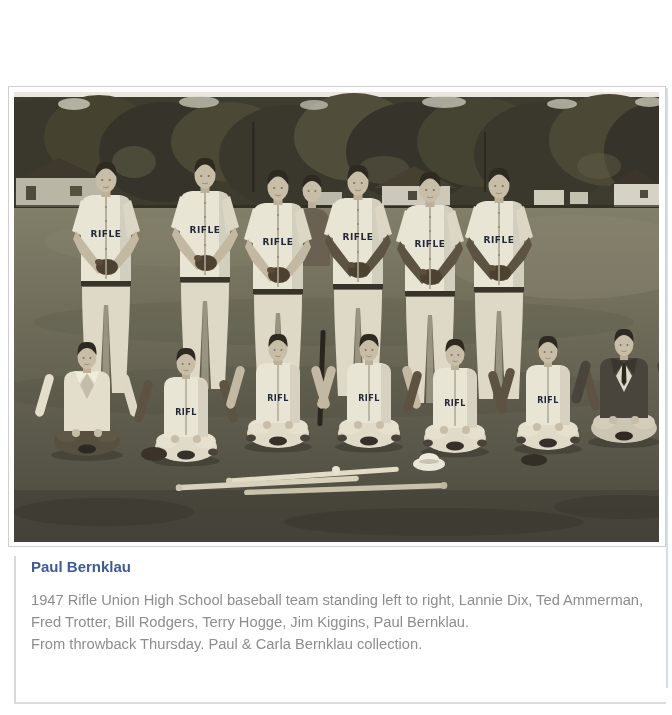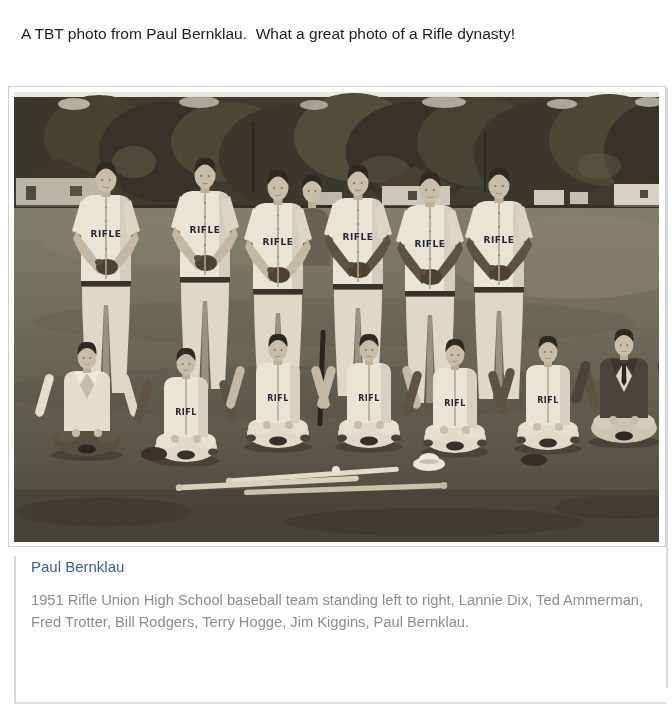--- a/index.html
+++ b/index.html
@@ -23,39 +23,38 @@
     position:absolute;left:666px;top:88px;width:2px;height:600px;
     background:#d4deeb;
   }
 
   .caption-rule{
     position:absolute;left:14px;top:556px;width:2px;height:146px;
     background:#d9d9d9;
   }
   .author-name{
     position:absolute;left:31px;top:558px;
-    font-size:15px;font-weight:normal;color:#3d5a9b;
+    font-size:15px;font-weight:bold;color:#3d5a9b;
   }
   .caption{
     position:absolute;left:31px;top:589px;width:627px;
     font-size:14.7px;line-height:22px;color:#8d8d8d;
   }
   .caption p{margin:0;}
   .bottom-rule{
     position:absolute;left:14px;top:702px;width:652px;height:2px;
     background:#dcdcdc;
   }
   text.jersey{font-family:"DejaVu Sans", sans-serif;font-weight:bold;fill:#232838;}
 </style>
 </head>
 <body>
 
 <div class="page">
 
-  <div class="post-header">A TBT photo from Paul Bernklau.  What a great photo of a Rifle dynasty!</div>
 
   <div class="photo-frame">
     <svg width="645" height="450" viewBox="0 0 645 450" role="img" aria-label="Black and white 1951 team photo: seven baseball players standing in white RIFLE jerseys on a grass field, seven men seated cross-legged in front with baseball bats lying on the grass, trees and white houses in the background.">
       <defs>
         <linearGradient id="grassG" x1="0" y1="0" x2="0" y2="1">
           <stop offset="0%" stop-color="#817e69"></stop>
           <stop offset="35%" stop-color="#6e6b59"></stop>
           <stop offset="100%" stop-color="#4a483d"></stop>
         </linearGradient>
 
@@ -277,18 +276,19 @@
     </svg>
   </div>
 
   <div class="edge-line"></div>
 
   <div class="caption-rule"></div>
 
   <div class="author-name">Paul Bernklau</div>
 
   <div class="caption">
-    <p>1951 Rifle Union High School baseball team standing left to right, Lannie Dix, Ted Ammerman, Fred Trotter, Bill Rodgers, Terry Hogge, Jim Kiggins, Paul Bernklau.</p>
+    <p>1947 Rifle Union High School baseball team standing left to right, Lannie Dix, Ted Ammerman, Fred Trotter, Bill Rodgers, Terry Hogge, Jim Kiggins, Paul Bernklau.</p>
+    <p>From throwback Thursday. Paul &amp; Carla Bernklau collection.</p>
   </div>
 
   <div class="bottom-rule"></div>
 
 </div>
 
 </body></html>

